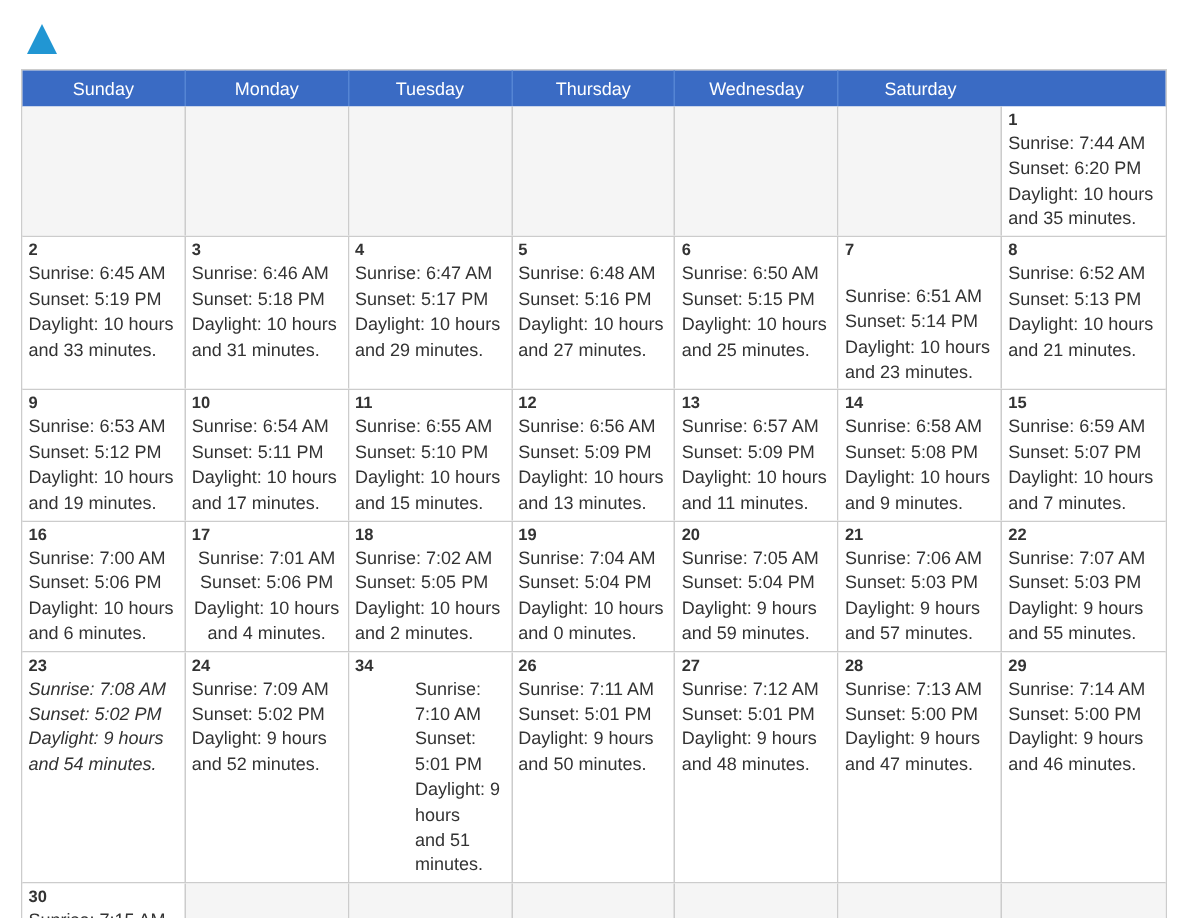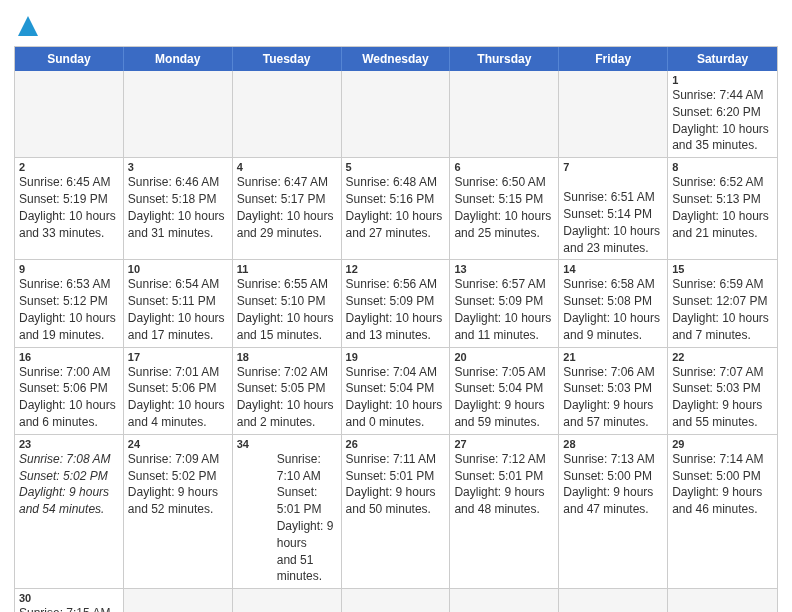--- a/index.html
+++ b/index.html
@@ -58,21 +58,21 @@
       flex-direction: column;
     }
     .calendar-header {
       display: grid;
       grid-template-columns: repeat(7, 1fr);
       background: #3a6bc4;
     }
     .day-header {
       color: #fff;
       font-size: 12px;
-      font-weight: bold;
+      font-weight: normal;
       text-align: center;
       padding: 5px 2px;
       border-right: 1px solid #5585d4;
     }
     .day-header:last-child {
       border-right: none;
     }
     .calendar-body {
       flex: 1;
       display: flex;
@@ -138,23 +138,22 @@
       <div class="month-title"></div>
       <div class="location-title"></div>
     </div>
   </div>
 
   <div class="calendar">
     <div class="calendar-header">
     <div class="day-header">Sunday</div>
         <div class="day-header">Monday</div>
         <div class="day-header">Tuesday</div>
+        <div class="day-header">Thursday</div>
         <div class="day-header">Wednesday</div>
-        <div class="day-header">Thursday</div>
-        <div class="day-header">Friday</div>
         <div class="day-header">Saturday</div>
       </div>
     <div class="calendar-body">
     <div class="calendar-row">
           <div class="calendar-cell empty"></div>
           <div class="calendar-cell empty"></div>
           <div class="calendar-cell empty"></div>
           <div class="calendar-cell empty"></div>
           <div class="calendar-cell empty"></div>
           <div class="calendar-cell empty"></div>
@@ -256,36 +255,36 @@
           <div class="calendar-cell">
             <span class="day-number">14</span>
             <div class="cell-info" style="white-space: pre-line;">Sunrise: 6:58 AM
 Sunset: 5:08 PM
 Daylight: 10 hours
 and 9 minutes.</div>
           </div>
           <div class="calendar-cell">
             <span class="day-number">15</span>
             <div class="cell-info" style="white-space: pre-line;">Sunrise: 6:59 AM
-Sunset: 12:07 PM
+Sunset: 5:07 PM
 Daylight: 10 hours
 and 7 minutes.</div>
           </div>
         </div>
         <div class="calendar-row">
           <div class="calendar-cell">
             <span class="day-number">16</span>
             <div class="cell-info" style="white-space: pre-line;">Sunrise: 7:00 AM
 Sunset: 5:06 PM
 Daylight: 10 hours
 and 6 minutes.</div>
           </div>
           <div class="calendar-cell">
             <span class="day-number">17</span>
-            <div class="cell-info" style="white-space: pre-line;">Sunrise: 7:01 AM
+            <div class="cell-info" style="white-space: pre-line; text-align: center;">Sunrise: 7:01 AM
 Sunset: 5:06 PM
 Daylight: 10 hours
 and 4 minutes.</div>
           </div>
           <div class="calendar-cell">
             <span class="day-number">18</span>
             <div class="cell-info" style="white-space: pre-line;">Sunrise: 7:02 AM
 Sunset: 5:05 PM
 Daylight: 10 hours
 and 2 minutes.</div>

